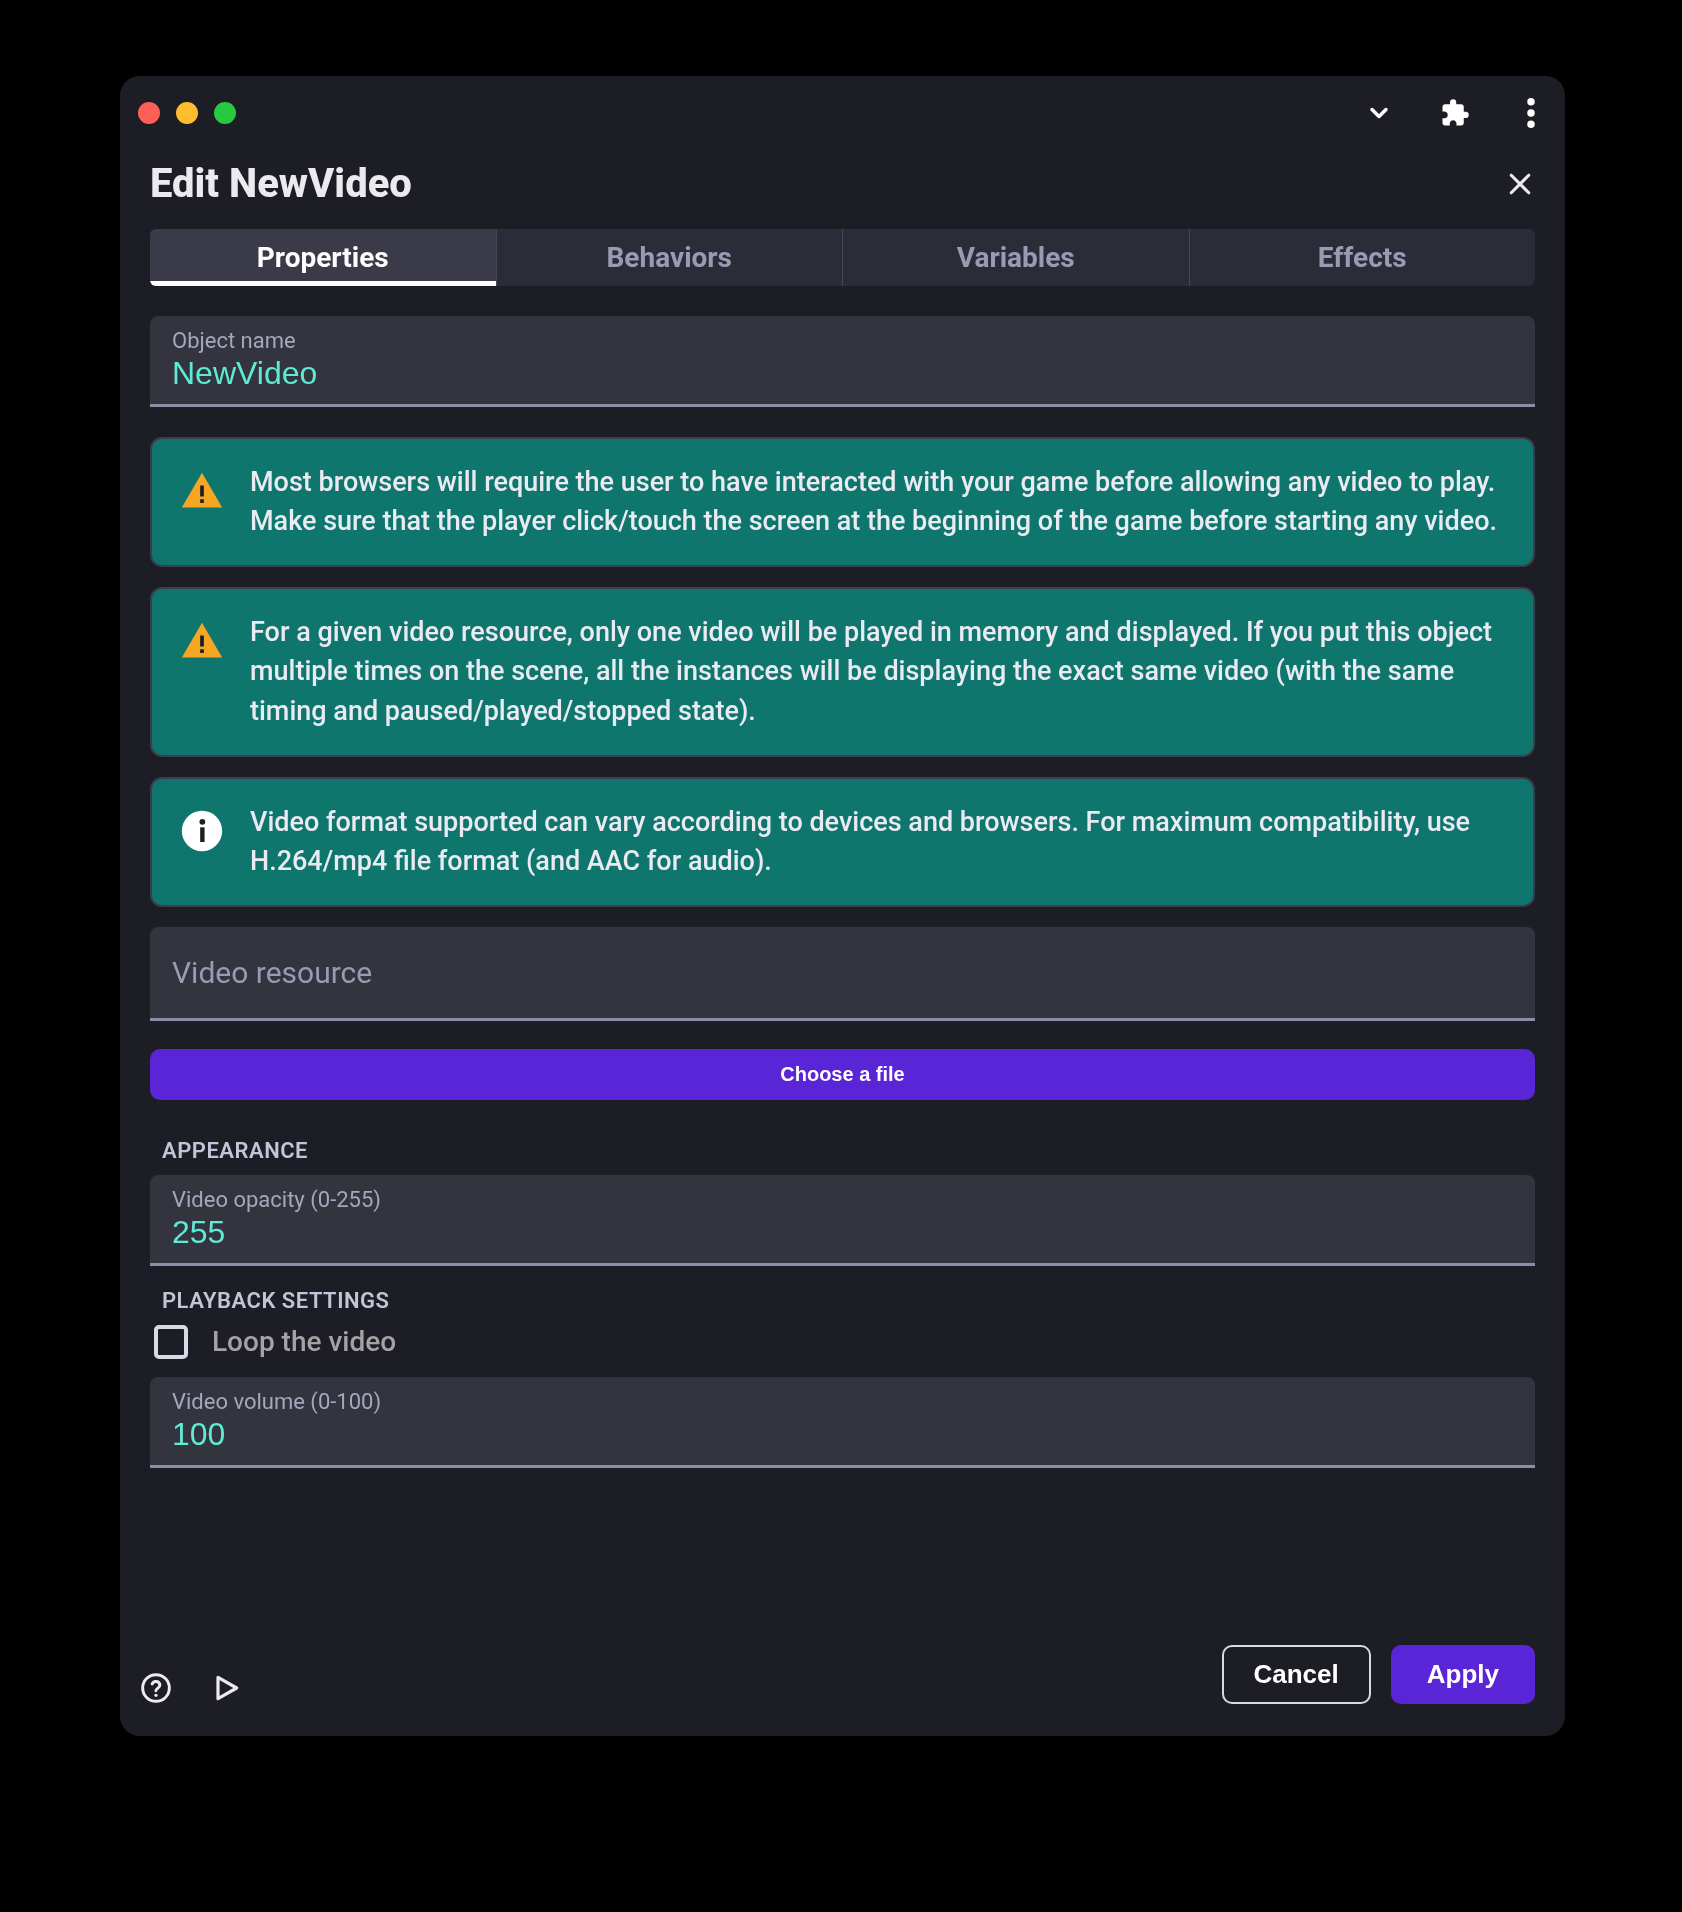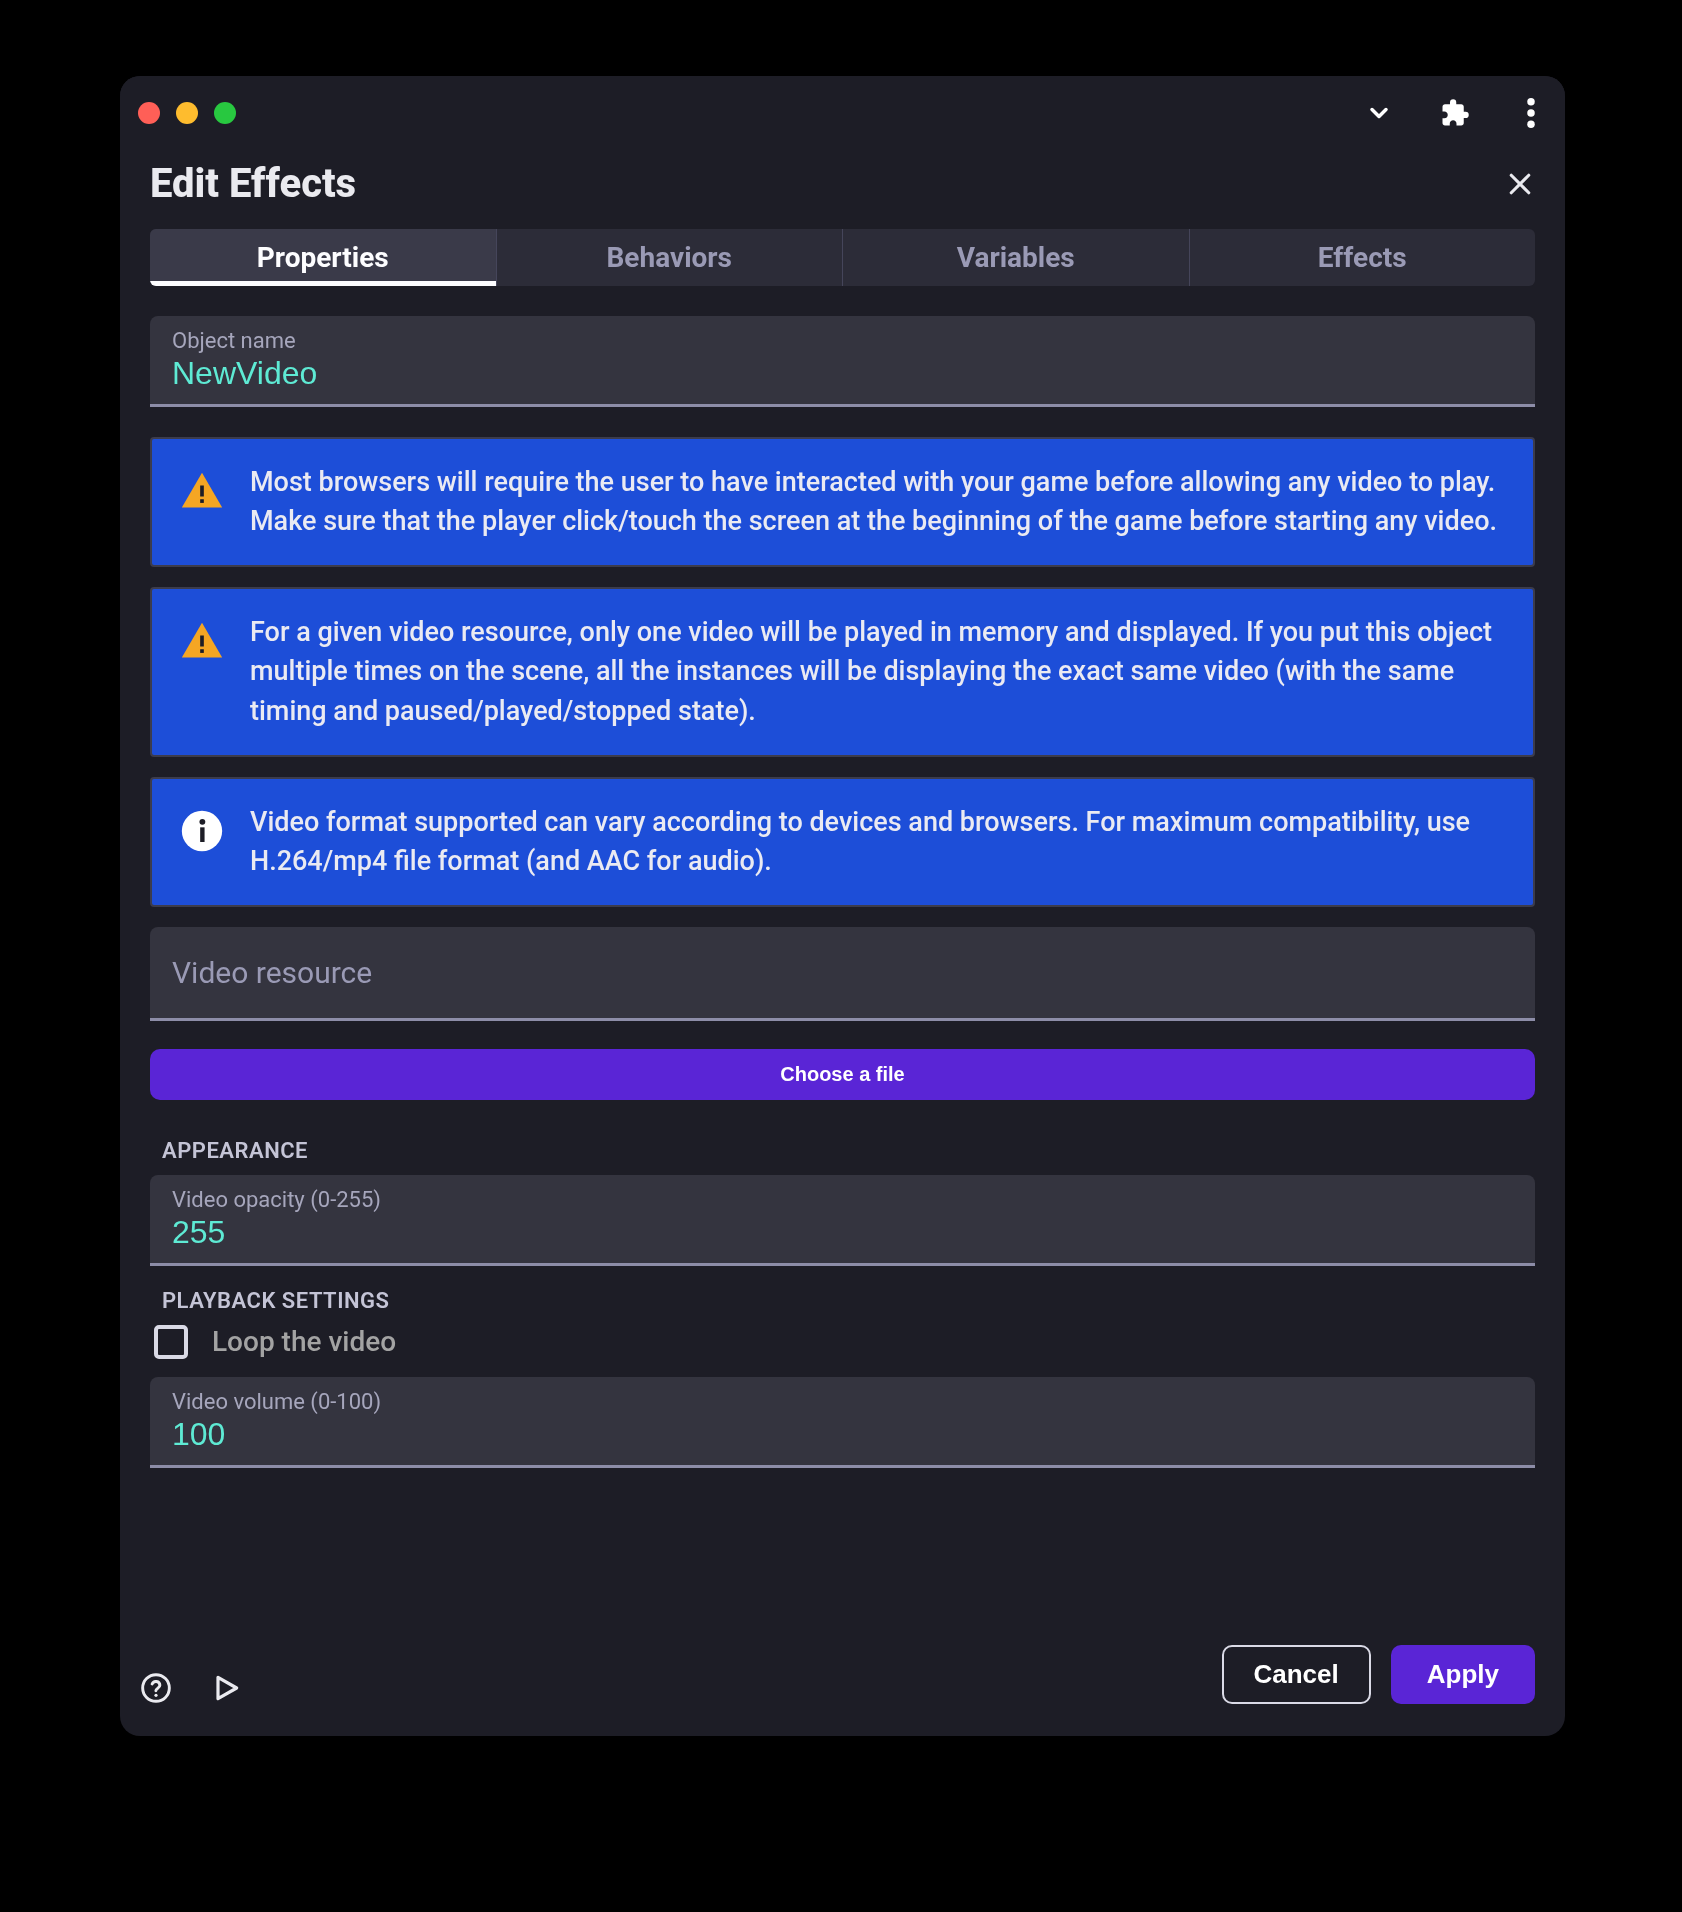--- a/index.html
+++ b/index.html
@@ -118,27 +118,27 @@
     padding: 28px 22px;
   }
   .field.placeholder-only .field-ph {
     font-size: 30px;
     color: #9a9ab5;
   }
 
   
   .alert {
     border: 2px solid #3c3c4c;
-    border-radius: 4px;
+    border-radius: 12px;
     padding: 24px 28px;
     display: flex;
     gap: 26px;
     align-items: flex-start;
     margin-bottom: 20px;
-    background: #1d4ed8;
+    background: #0f766e;
   }
   .alert .alert-icon {
     flex: 0 0 44px;
     height: 44px;
     margin-top: 6px;
     display:flex; align-items:center; justify-content:center;
   }
   .alert-text {
     color: #eaeaf2;
     font-size: 27px;
@@ -246,21 +246,21 @@
         <svg width="8" height="30" viewBox="0 0 6 24" fill="#fff">
             <circle cx="3" cy="3" r="3"></circle>
             <circle cx="3" cy="12" r="3"></circle>
             <circle cx="3" cy="21" r="3"></circle>
           </svg>
       </div>
     </div>
   </div>
 
   <div class="header-row">
-    <div class="dialog-title">Edit Effects</div>
+    <div class="dialog-title">Edit NewVideo</div>
     <div class="header-spacer"></div>
     <div class="close-x">
       <svg width="30" height="30" viewBox="0 0 24 24" fill="none" stroke="#eaeaef" stroke-width="2.5" stroke-linecap="round">
           <line x1="5" y1="5" x2="19" y2="19"></line>
           <line x1="19" y1="5" x2="5" y2="19"></line>
         </svg>
     </div>
   </div>
 
   <div class="tabs">

